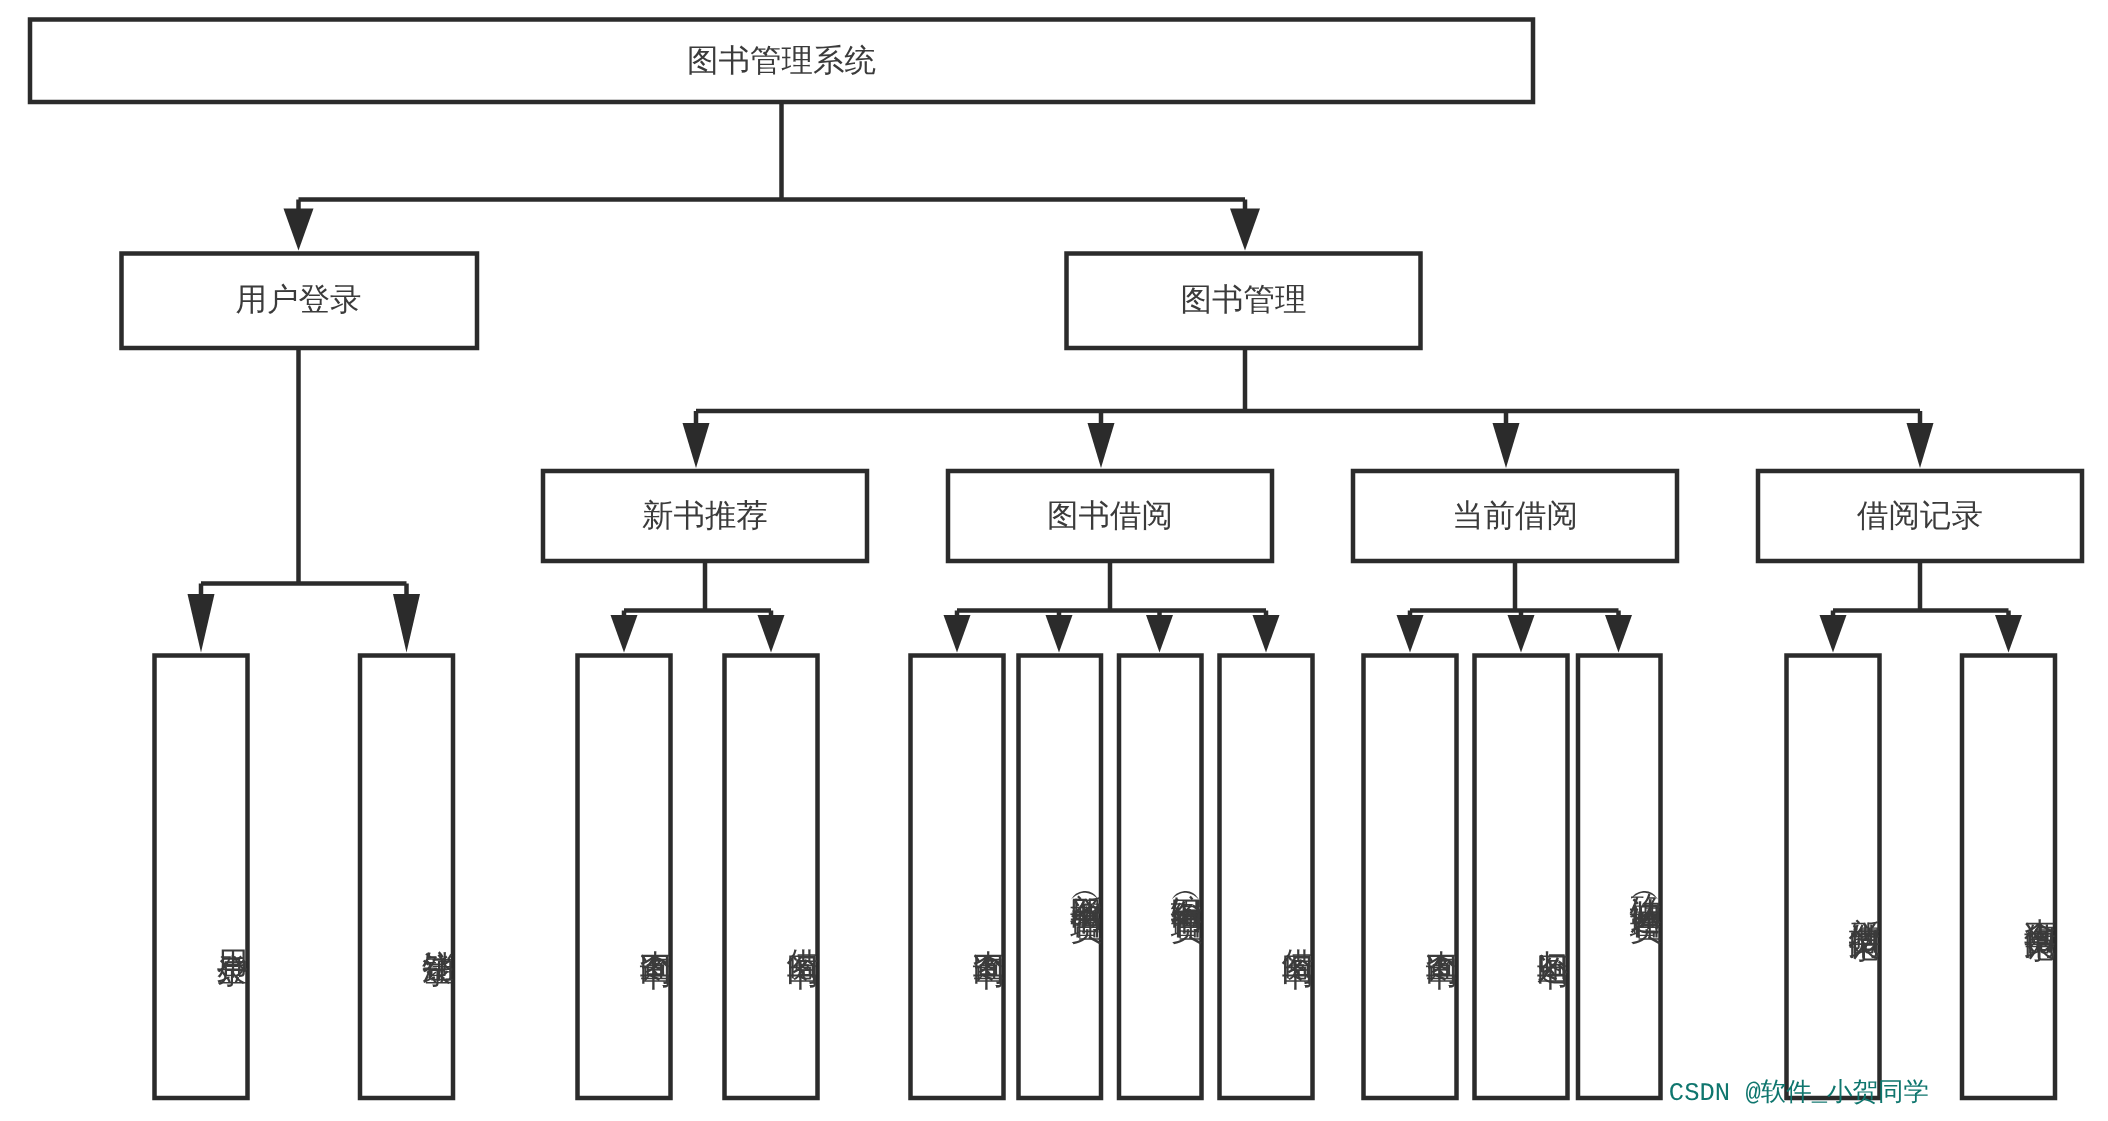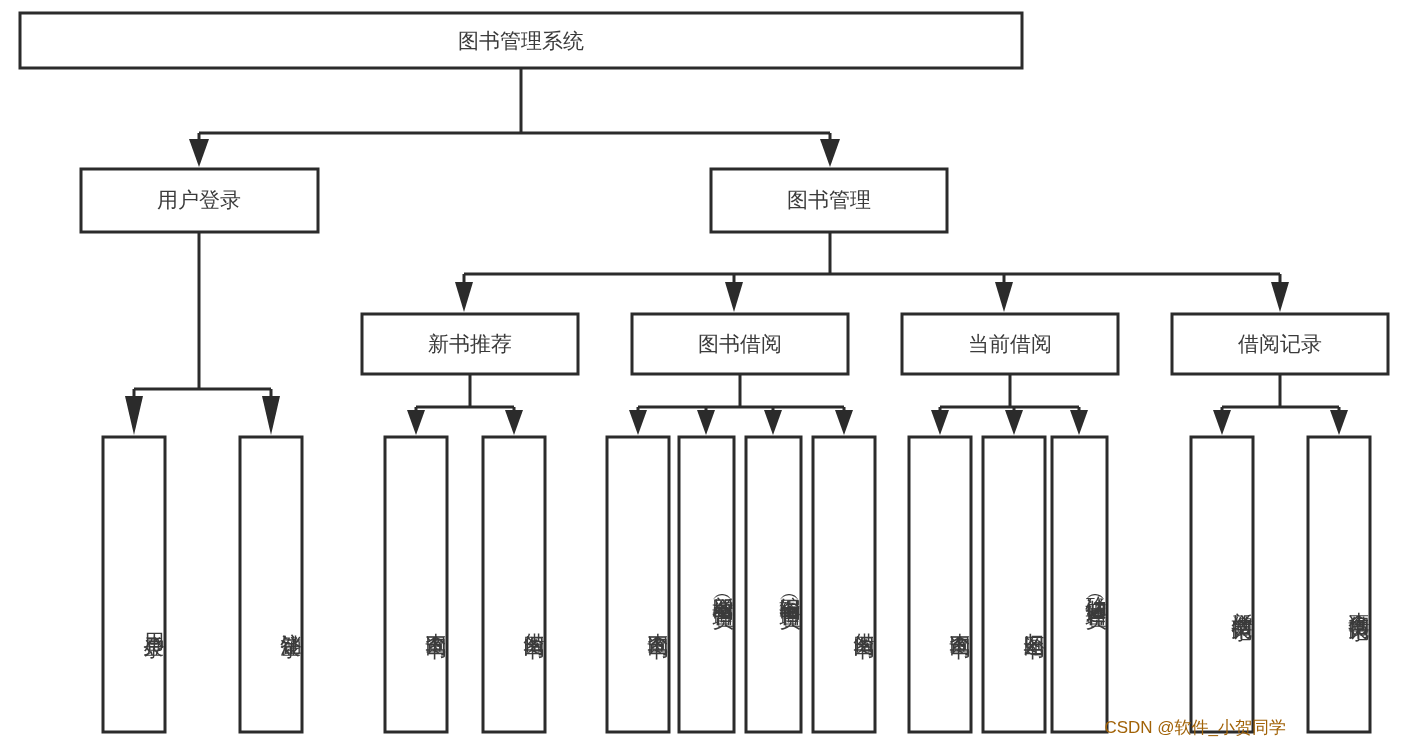--- a/index.html
+++ b/index.html
@@ -61,23 +61,23 @@
     white-space: nowrap;
     display: flex;
     align-items: flex-start;
     justify-content: center;
     pointer-events: none;
   }
   .watermark {
     position: absolute;
     right: 10px;
     bottom: 8px;
-    font-family: Liberation Sans, sans-serif;
+    font-family: Liberation Mono, monospace;
     font-size: 17px;
-    color: #a16207;
+    color: #0f766e;
     white-space: nowrap;
   }
 </style>
 </head>
 <body>
 
 <div id="diagram-root">
 
   <svg id="flow-svg" viewBox="0 0 1405 747">
 

